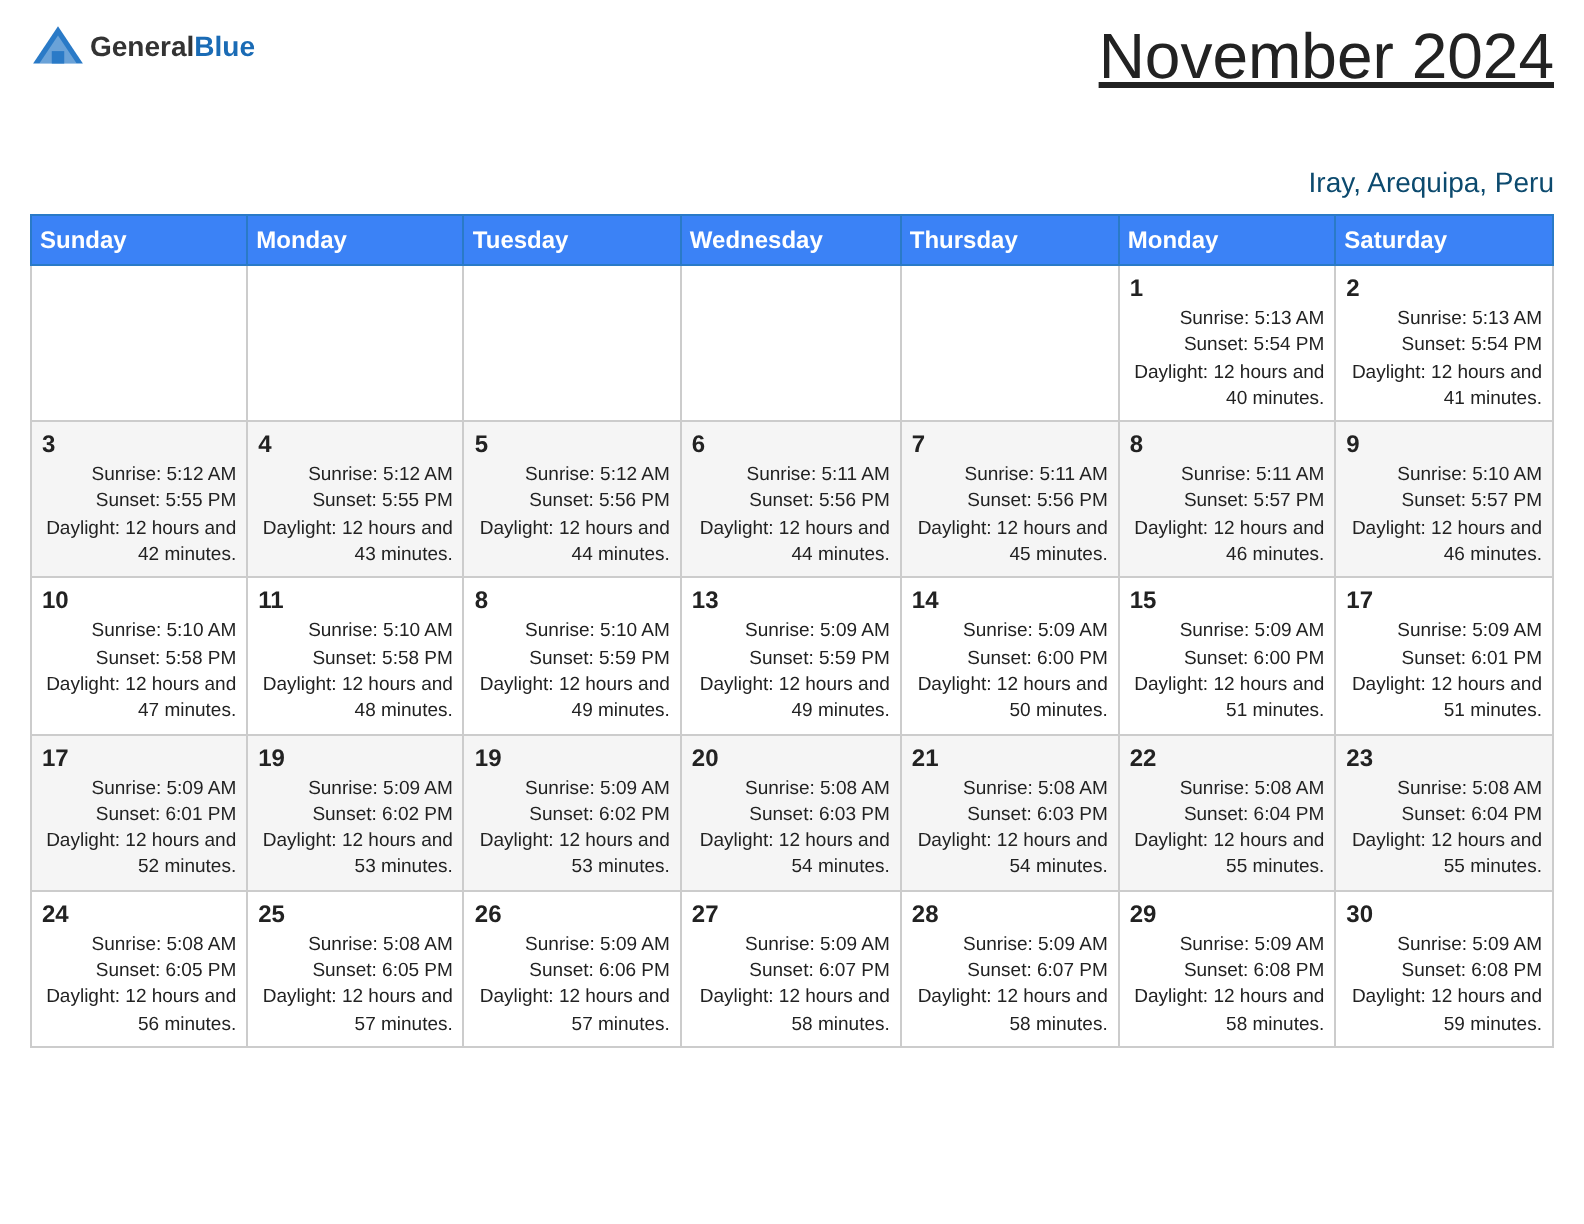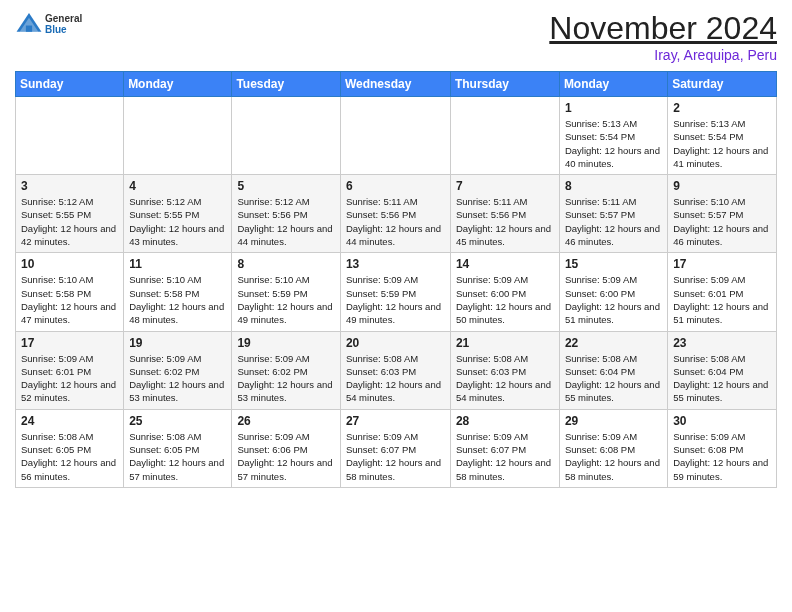--- a/index.html
+++ b/index.html
@@ -21,43 +21,44 @@
       align-items: flex-start;
       margin-bottom: 8px;
     }
     .logo {
       display: flex;
       align-items: center;
       gap: 2px;
     }
     .logo-text {
       display: flex;
-      flex-direction: column;
-      font-size: 10px;
+      flex-direction: row;
+      font-size: 14px;
       font-weight: bold;
       line-height: 1.1;
     }
     .logo-general { color: #333; }
     .logo-blue { color: #1a6bb5; }
     .logo-icon {
       width: 28px;
       height: 28px;
     }
     .title-block {
       text-align: right;
     }
     .month-title {
       font-size: 32px;
       font-weight: normal;
       color: #222;
       text-decoration: underline;
     }
     .location {
       font-size: 14px;
-      color: #6d28d9;
+      color: #0c4a6e;
+      margin-top: 36px;
     }
     .calendar {
       width: 100%;
       border-collapse: collapse;
       border: 1px solid #ccc;
     }
     .calendar th {
       background: #3b82f6;
       color: #fff;
       font-size: 12px;
@@ -85,20 +86,21 @@
     .day-num {
       font-size: 12px;
       font-weight: bold;
       display: block;
       margin-bottom: 2px;
     }
     .day-info {
       font-size: 9.5px;
       color: #222;
       line-height: 1.4;
+      text-align: right;
     }
     .empty-cell {
       background: #fff;
     }
   </style>
 </head>
 <body>
 
 <div class="page">
   <div class="header">

